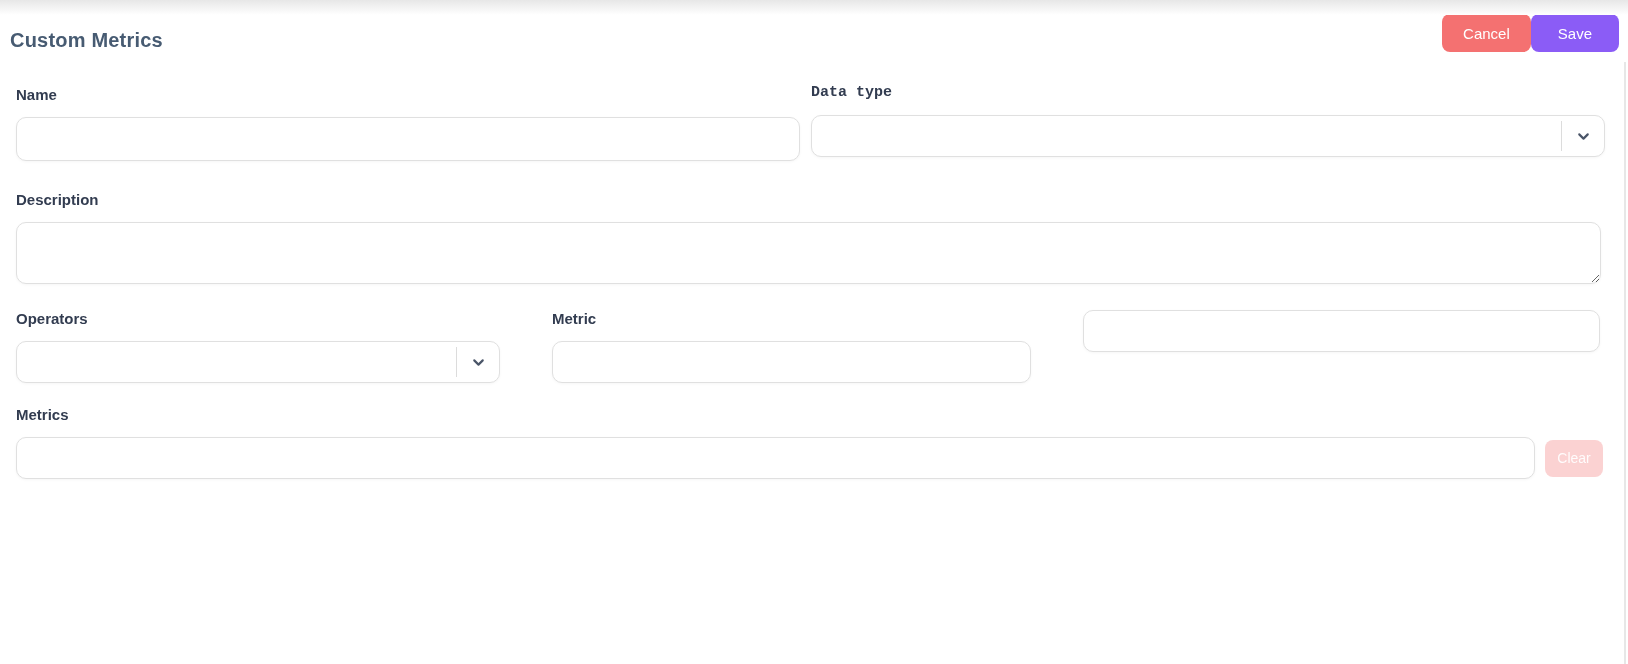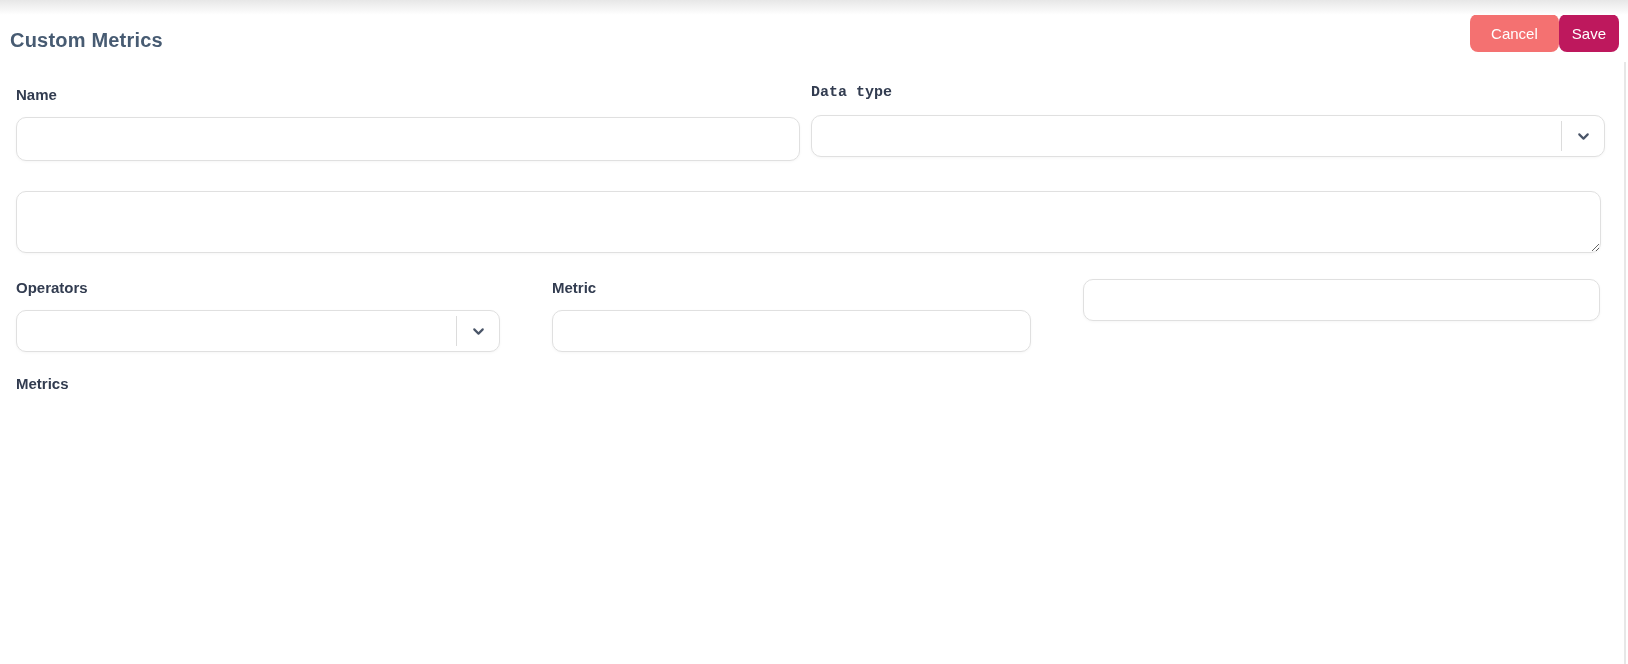--- a/index.html
+++ b/index.html
@@ -31,21 +31,21 @@
     letter-spacing: .2px;
   }
   .header-actions { display: flex; }
   .btn {
     border: none; border-radius: 8px; height: 38px;
     font-family: "Liberation Sans", sans-serif;
     font-size: 15px; color: #ffffff; cursor: pointer;
     display: inline-flex; align-items: center; justify-content: center;
   }
   .btn-cancel { background: #f47171; padding: 0 21px; }
-  .btn-save   { background: #be185d; padding: 0 13px; }
+  .btn-save   { background: #8b5cf6; padding: 0 27px; }
 
   
   .field-label {
     display: block;
     font-size: 15px; font-weight: 600; color: #323c50;
     margin-bottom: 14px;
   }
   .text-input, .select-box, .textarea-input {
     width: 100%;
     border: 1px solid #e0e0e0;
@@ -124,20 +124,21 @@
         <div class="select-separator"></div>
         <svg width="17" height="17" viewBox="0 0 16 16">
           <path d="M4 6 L8 10 L12 6" fill="none" stroke="#4a5568" stroke-width="2" stroke-linecap="round" stroke-linejoin="round"></path>
         </svg>
       </div>
     </div>
   </div>
 </div>
 
 <div class="row-desc">
+  <label class="field-label">Description</label>
   <textarea class="textarea-input" style=""></textarea>
 </div>
 
 <div class="row-3">
   <div class="col">
     <label class="field-label">Operators</label>
     <div class="select-wrap">
       <div class="select-box"></div>
       <div class="select-chevron-zone">
         <div class="select-separator"></div>
@@ -151,13 +152,17 @@
     <label class="field-label">Metric</label>
     <input class="text-input" type="text" value="" style="">
   </div>
   <div class="col">
     <input class="text-input" type="text" value="" style="">
   </div>
 </div>
 
 <div class="row-formula">
   <label class="field-label">Metrics</label>
+  <div class="formula-line">
+    <input class="text-input" type="text" value="" style="">
+    <button class="btn-clear" disabled="">Clear</button>
+  </div>
 </div>
 
 </body></html>

